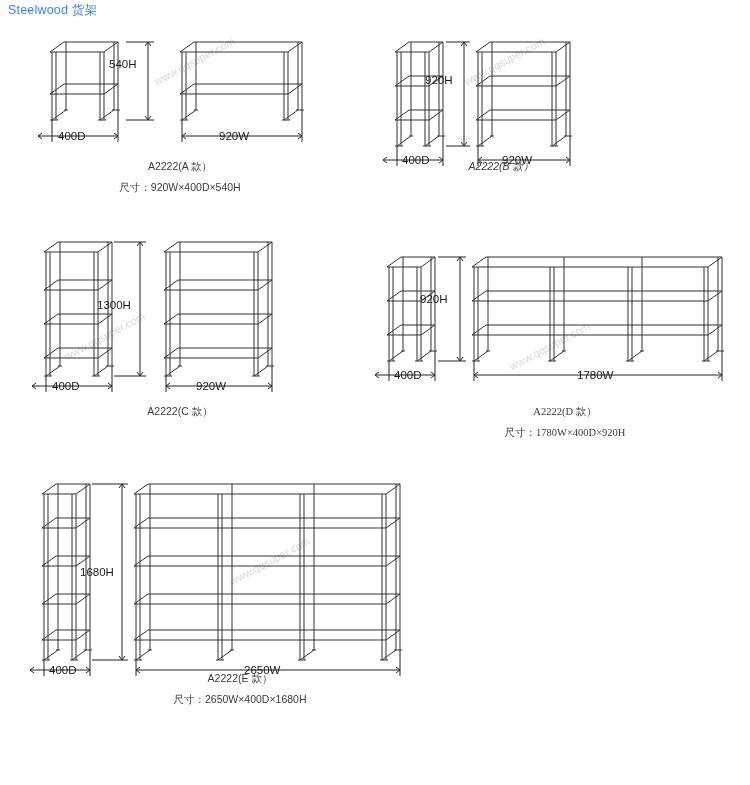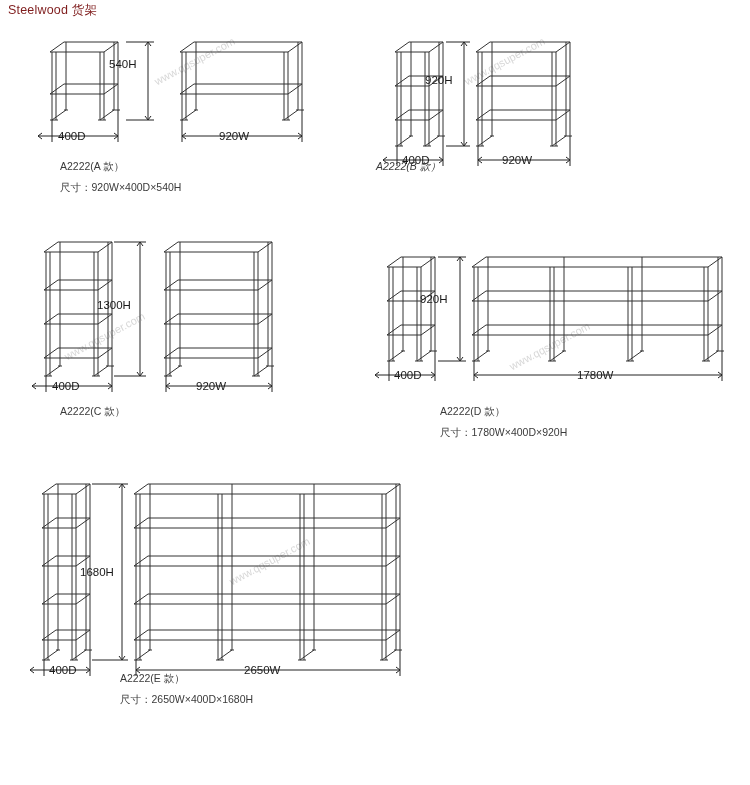--- a/index.html
+++ b/index.html
@@ -13,28 +13,29 @@
     position: relative;
     font-family: "Liberation Sans", sans-serif;
     color: #222;
     overflow: hidden;
   }
   .page-title {
     position: absolute;
     left: 8px;
     top: 2px;
     font-size: 12.5px;
-    color: #7f1d1d;
+    color: #3b82f6;
     letter-spacing: 0.2px;
   }
   .variant {
     position: absolute;
   }
   .caption {
     position: absolute;
+    text-align: center;
     font-size: 10.5px;
     color: #3a3a3a;
     white-space: nowrap;
   }
   .caption .code {
     display: block;
     margin-bottom: 7px;
   }
   .caption .spec {
     display: block;
@@ -361,21 +362,21 @@
         <path d="M102,130 L350,130"></path>
         <path d="M106,127 L102,130 L106,133"></path>
         <path d="M346,127 L350,130 L346,133"></path>
       </g>
     </g>
     <text class="dimlabel" x="48" y="58">920H</text>
     <text class="dimlabel" x="22" y="134">400D</text>
     <text class="dimlabel" x="205" y="134">1780W</text>
   </svg>
 </div>
-<div class="caption" style="left:440px; top:405px; width:250px;">
+<div class="caption" style="left:440px; top:405px; width:250px;font-family:Liberation Serif, serif;">
   <span class="code">A2222(D 款）</span>
   <span class="spec">尺寸：1780W×400D×920H</span>
 </div>
 
 <div class="variant" style="left:24px; top:470px;text-align:right;">
   <svg width="400" height="210" viewBox="0 0 400 210">
     <g fill="none" stroke="#333" stroke-width="1">
       <g>
         <path d="M18,24 L52,24 L66,14 L32,14 Z"></path>
         <path d="M18,58 L52,58 L66,48 L32,48 Z"></path>

